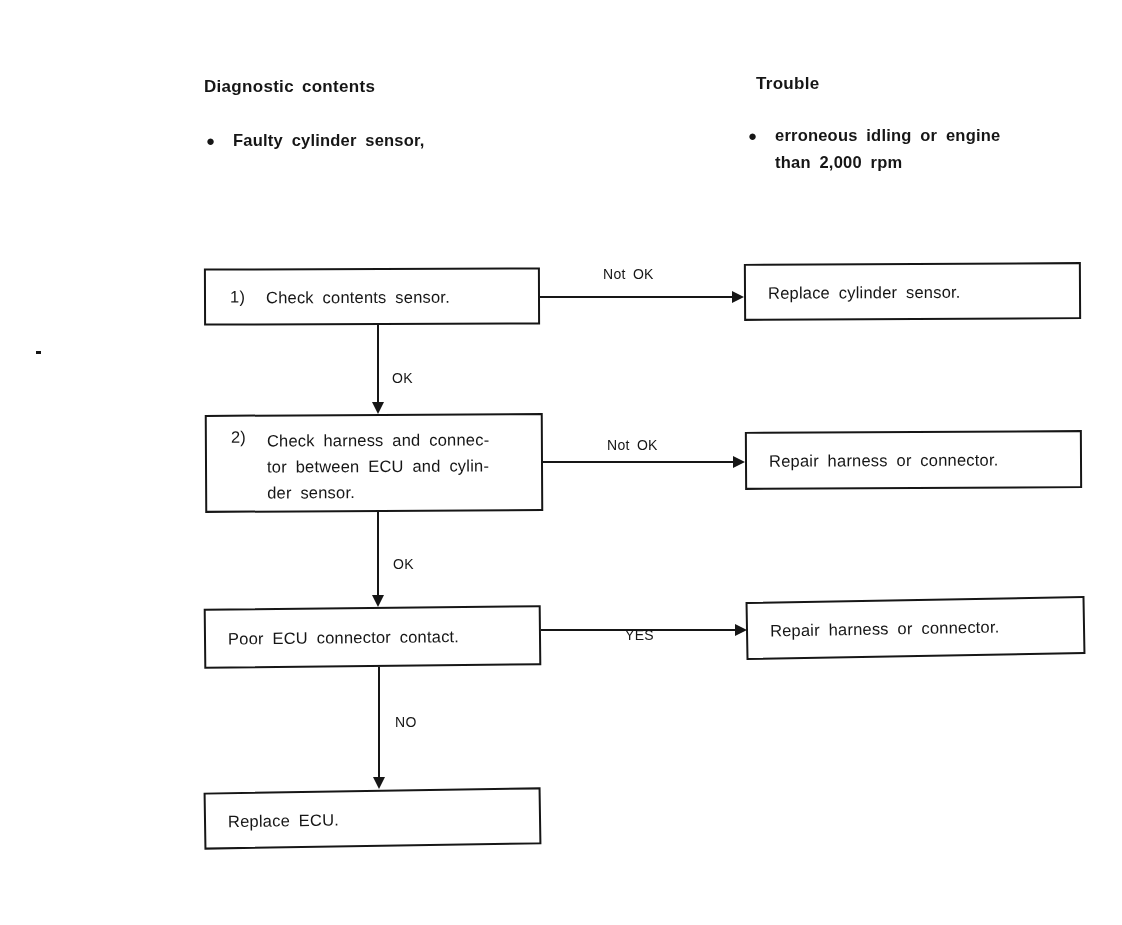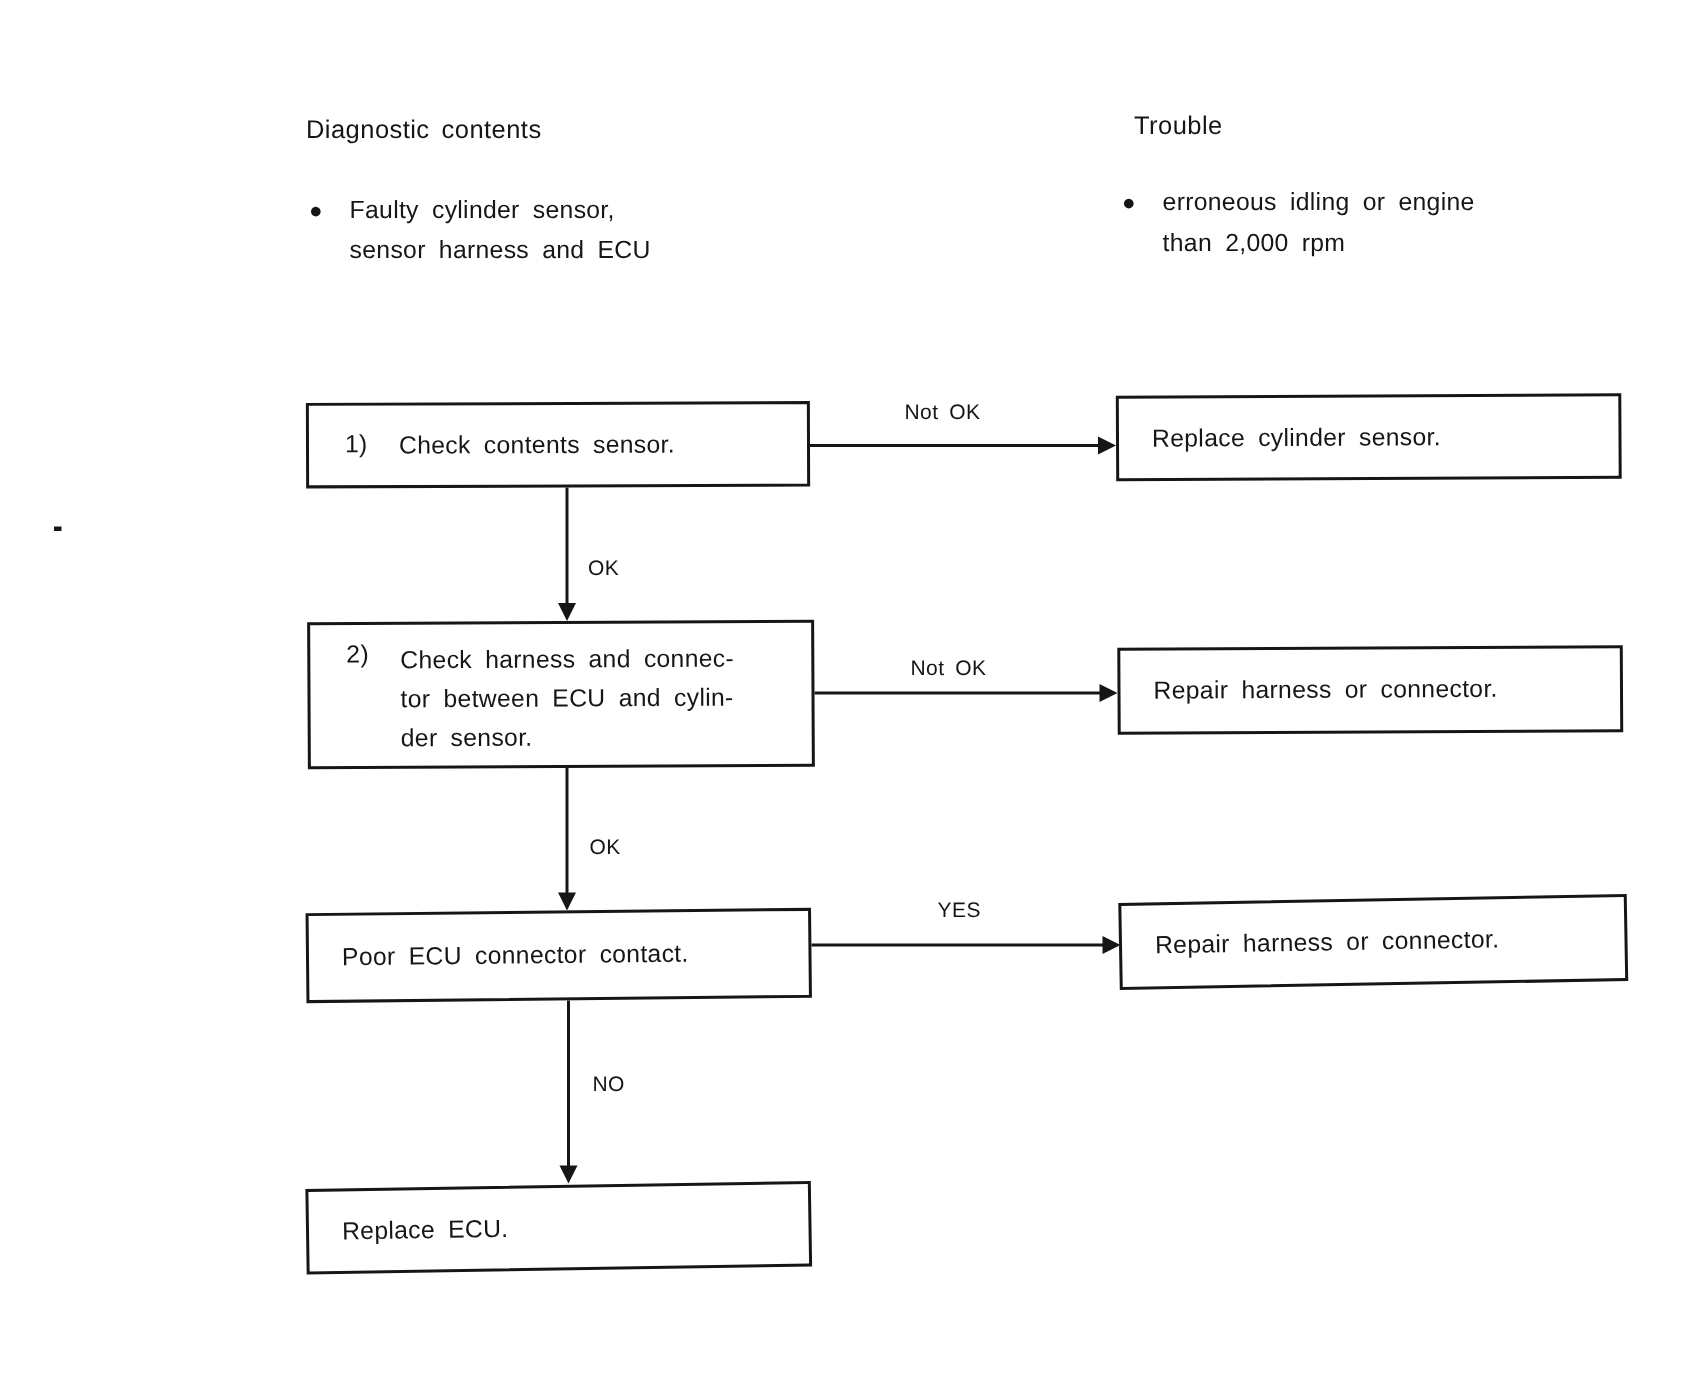--- a/index.html
+++ b/index.html
@@ -1,26 +1,26 @@
 <!DOCTYPE html>
 <html><head>
 <meta charset="utf-8">
 <style>
   html, body { margin:0; padding:0; background:#ffffff; }
   .canvas {
     position:relative; width:1122px; height:925px; background:#ffffff;
     font-family:"Liberation Sans", sans-serif; color:#161616; overflow:hidden;
   }
   .heading {
-    position:absolute; font-size:17px; font-weight:normal; letter-spacing:0.3px;
+    position:absolute; font-size:17px; font-weight:bold; letter-spacing:0.3px;
     word-spacing:3px; white-space:nowrap;
   }
   .bullet-row { position:absolute; display:flex; }
   .bullet-glyph { font-size:15px; line-height:27px; margin-right:18px; }
-  .bullet-lines { font-size:16.5px; line-height:27px; word-spacing:4px; letter-spacing:0.2px; }
+  .bullet-lines { font-size:16.5px; line-height:27px; word-spacing:4px; letter-spacing:0.2px;font-weight:bold; }
   .bullet-lines span { display:block; white-space:nowrap; }
 
   .fbox {
     position:absolute; border:2px solid #161616; background:#ffffff;
     font-size:16.5px; word-spacing:4px; letter-spacing:0.2px;
     display:flex; box-sizing:border-box;
   }
   .fbox.center { align-items:center; }
   .fbox .num { flex:0 0 auto; margin-left:24px; width:36px; }
   .fbox .lines { line-height:26px; }
@@ -47,21 +47,20 @@
 
 <div class="canvas">
 
   <div class="heading" style="left:204px; top:77px;">Diagnostic contents</div>
   <div class="heading" style="left:756px; top:74px;">Trouble</div>
 
   <div class="bullet-row" style="left:206px; top:127px;">
     <span class="bullet-glyph">●</span>
     <div class="bullet-lines">
       <span>Faulty cylinder sensor,</span>
-      <span>sensor harness and ECU</span>
     </div>
   </div>
 
   <div class="bullet-row" style="left:748px; top:122px;">
     <span class="bullet-glyph">●</span>
     <div class="bullet-lines">
       <span>erroneous idling or engine</span>
       <span>than 2,000 rpm</span>
     </div>
   </div>
@@ -113,21 +112,21 @@
   <div class="lbl" style="left:393px; top:556px;">OK</div>
 
   <div class="fbox center plain" style="left:204px; top:607px; width:337px; height:60px; transform:rotate(-0.6deg);">
     <div class="lines">
         <span>Poor ECU connector contact.</span>
       </div>
   </div>
 
   <div class="hline" style="left:541px; top:629px; width:197px;"></div>
   <div class="ah-right" style="left:735px; top:624px;"></div>
-  <div class="lbl" style="left:625px; top:598px;text-align:center;">YES</div>
+  <div class="lbl" style="left:625px; top:627px;text-align:center;">YES</div>
 
   <div class="fbox center plain" style="left:746px; top:599px; width:339px; height:58px; transform:rotate(-1deg);">
     <div class="lines">
         <span>Repair harness or connector.</span>
       </div>
   </div>
 
   <div class="vline" style="left:378px; top:667px; height:111px;"></div>
   <div class="ah-down" style="left:373px; top:777px;"></div>
   <div class="lbl" style="left:395px; top:714px;">NO</div>

